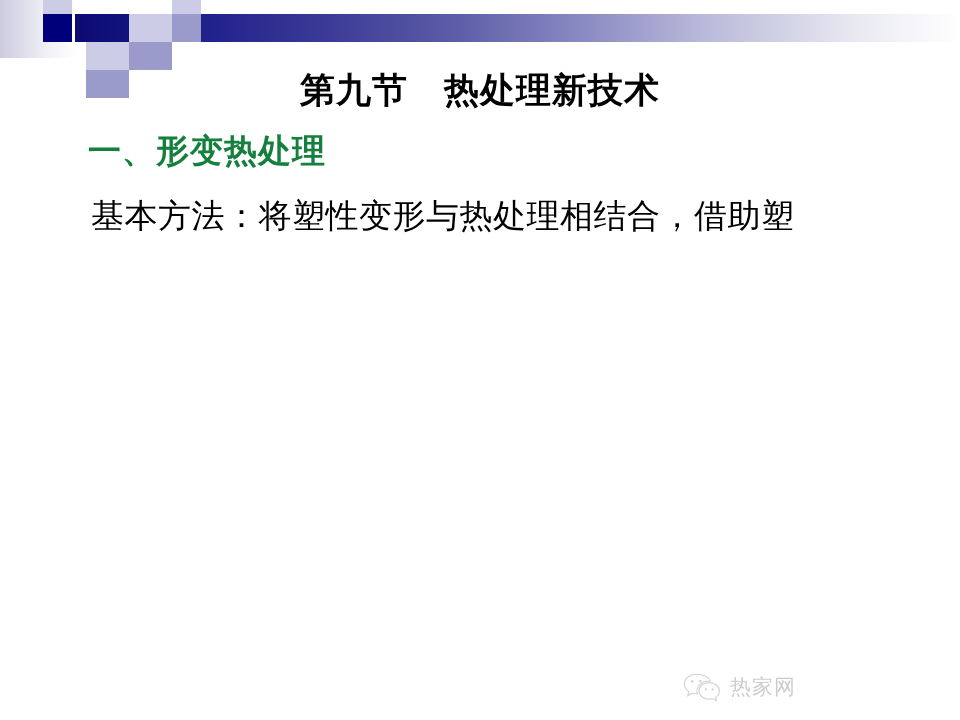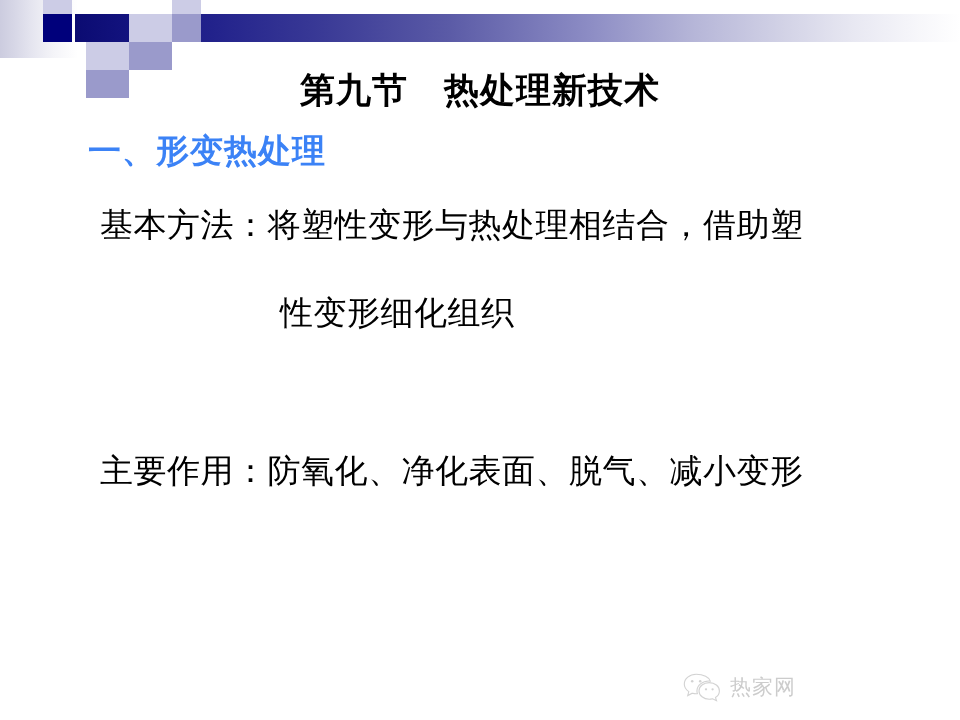--- a/index.html
+++ b/index.html
@@ -94,34 +94,34 @@
     left: 88px;
     top: 130px;
     width: 850px;
   }
 
   .heading {
     font-family: "DejaVu Sans", "Liberation Sans", sans-serif;
     font-weight: bold;
     font-size: 33px;
     line-height: 42px;
-    color: #3b82f6;
+    color: #15803d;
     letter-spacing: 1px;
     white-space: pre;
     margin: 0;
   }
 
   .body-line {
     font-family: "Liberation Serif", "DejaVu Serif", serif;
     font-size: 33px;
     line-height: 42px;
     color: #000000;
     letter-spacing: 0.5px;
     white-space: pre;
-    margin: 12px;
+    margin: 3px;
   }
 
   .sp-h1  { height: 20px; }
   .sp-l1  { height: 22px; }
   .sp-l2  { height: 30px; }
   .sp-h2  { height: 40px; }
   .sp-l3  { height: 22px; }
 
   .indent-cont { padding-left: 180px; }
 
@@ -171,31 +171,29 @@
   <div id="content">
 
     <div class="heading">一、形变热处理</div>
 
     <div class="sp-h1"></div>
 
     <div class="body-line">基本方法：将塑性变形与热处理相结合，借助塑</div>
 
     <div class="sp-l1"></div>
 
-    <div class="body-line indent-cont">性变形细化组织</div>
 
     <div class="sp-l2"></div>
 
 
     <div class="sp-h2"></div>
 
 
     <div class="sp-l3"></div>
 
-    <div class="body-line">主要作用：防氧化、净化表面、脱气、减小变形</div>
   </div>
 
   <div id="watermark">
     <span>
       <svg width="40" height="30" viewBox="0 0 40 30">
 
         <path d="M14.2 2.2C7.6 2.2 2.3 6.6 2.3 12c0 3.1 1.8 5.8 4.5 7.6L5.7 23.6l4.6-2.4c1.2.3 2.5.5 3.9.5.4 0 .8 0 1.2-.05-.3-.9-.45-1.8-.45-2.75 0-5.5 5.4-9.9 12-9.9.5 0 .95.03 1.4.08C27.3 5.5 21.4 2.2 14.2 2.2z" fill="none" stroke="#7d7d7d" stroke-width="1.1"></path>
         <circle cx="10.2" cy="9.3" r="1.25" fill="#7d7d7d"></circle>
         <circle cx="18.2" cy="9.3" r="1.25" fill="#7d7d7d"></circle>
 

